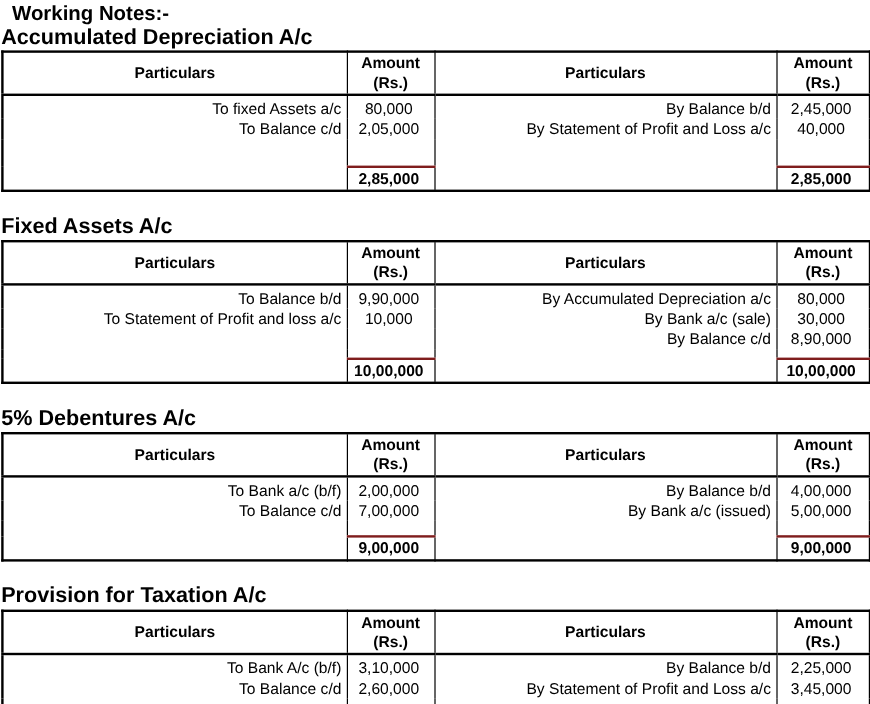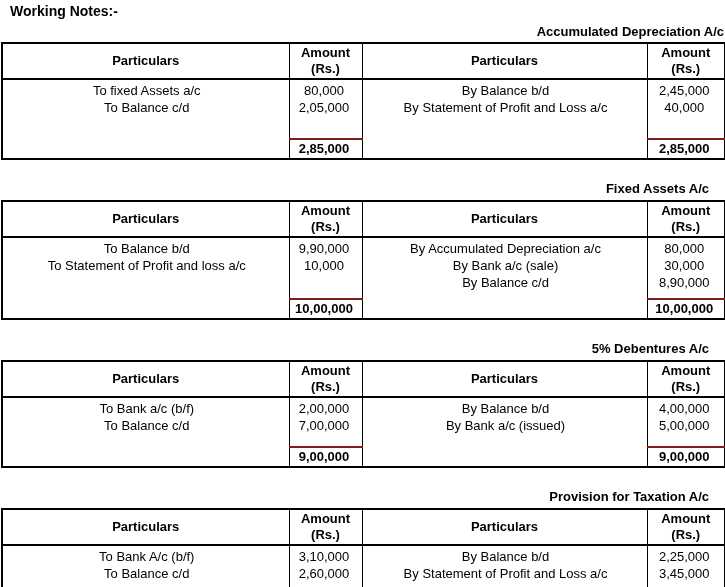--- a/index.html
+++ b/index.html
@@ -5,26 +5,26 @@
   * { margin:0; padding:0; box-sizing:border-box; }
   html,body { background:#fff; }
   body {
     width:725px; height:587px;
     font-family:"Liberation Sans", sans-serif;
     color:#000;
     padding:3px 1px 0 1px;
     overflow:hidden;
   }
   .page-title {
-    font-weight:bold; font-size:14px; line-height:15px;
+    font-weight:bold; font-size:17px; line-height:15px;
     margin:1px 0 0 9px;
   }
   .acct-title {
-    font-weight:bold; font-size:13px; line-height:15px;
-    text-align:right;
+    font-weight:bold; font-size:18px; line-height:15px;
+    text-align:left;
   }
   .acct-title.first { margin:5px 0 3px 0; }
   .acct-title.gap   { margin:21px 15px 4px 0; }
   table.acct {
     border-collapse:collapse;
     table-layout:fixed;
     width:723px;
     border:2px solid #000;
   }
   .acct th, .acct td {
@@ -35,21 +35,21 @@
   }
   .acct thead th {
     border-bottom:2px solid #000;
     font-weight:bold;
     text-align:center;
     vertical-align:middle;
     height:36px; line-height:16px;
     padding:1px 2px;
   }
   .acct tbody td { height:17px; line-height:17px; vertical-align:top; }
-  .acct td.p { text-align:center;  padding:0 4px 0 6px; }
+  .acct td.p { text-align:right;  padding:0 4px 0 6px; }
   .acct td.a { text-align:center; padding:0 5px 0 2px; }
   .acct tr.first-row td { padding-top:2px; }
   .t1 tr.filler td { height:23px; }
   .t2 tr.filler td { height:8px; }
   .t3 tr.filler td { height:13px; }
   .t4 tr.filler td { height:8px; }
   .acct tr.total-row td { height:18px; line-height:18px; }
   .acct tr.total-row td.a {
     border-top:2px solid #7f1d1d;
     font-weight:bold;

